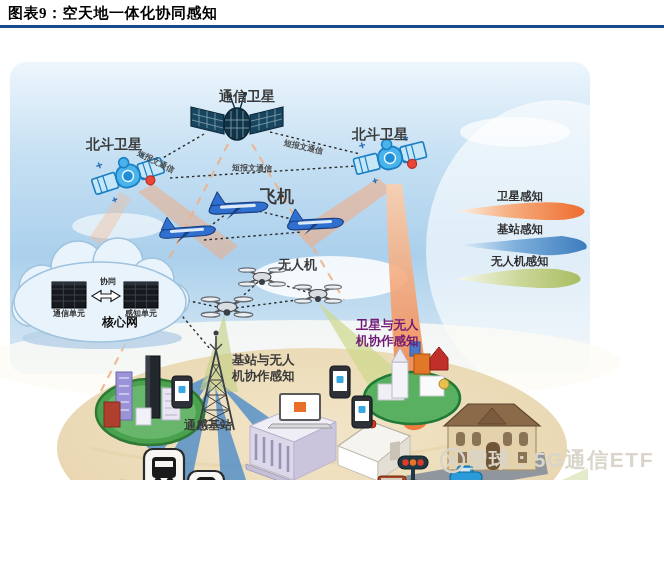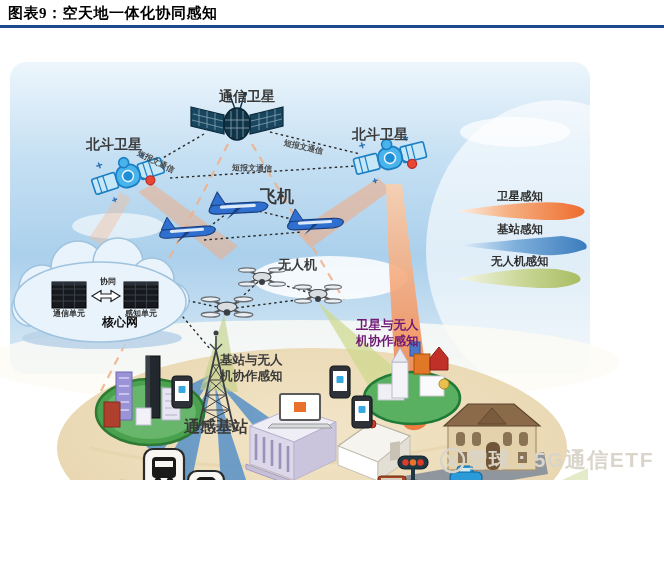--- a/index.html
+++ b/index.html
@@ -364,29 +364,29 @@
   <div class="lbl link-lbl" style="left:232px;top:162px;transform:rotate(2deg);">短报文通信</div>
 
   <div class="lbl node-lbl" style="left:260px;top:185px;font-size:17px;">飞机</div>
   <div class="lbl node-lbl" style="left:278px;top:256px;font-size:13px;">无人机</div>
 
   <div class="lbl tiny-lbl" style="left:46px;top:308px;width:46px;">通信单元</div>
   <div class="lbl tiny-lbl" style="left:118px;top:308px;width:46px;">感知单元</div>
   <div class="lbl tiny-lbl" style="left:92px;top:276px;width:32px;">协同</div>
   <div class="lbl core-lbl" style="left:88px;top:314px;width:64px;text-align:center;">核心网</div>
 
-  <div class="note note-dark" style="left:220px;top:353px;text-align:center;">
+  <div class="note note-dark" style="left:232px;top:353px;text-align:center;">
     <span>基站与无人</span><br>
     <span>机协作感知</span>
   </div>
   <div class="note note-red" style="left:356px;top:318px;">
     <span>卫星与无人</span><br>
     <span>机协作感知</span>
   </div>
-  <div class="lbl" style="left:184px;top:417px;font-size:16px;">通感基站</div>
+  <div class="lbl" style="left:184px;top:417px;font-size:12px;">通感基站</div>
 
   <div class="lbl legend-lbl" style="left:497px;top:189px;">卫星感知</div>
   <div class="lbl legend-lbl" style="left:497px;top:222px;">基站感知</div>
   <div class="lbl legend-lbl" style="left:491px;top:254px;">无人机感知</div>
 
   <div class="wm">
     <svg width="27" height="27" viewBox="0 0 27 27">
       <circle cx="13.5" cy="13.5" r="11.5" fill="none" stroke="#d9d5ca" stroke-width="2.4"></circle>
       <path d="M8.5,8.5 C11.5,12 13,14.5 17.5,19 M18,8 C16.5,11.5 12.5,14.5 8.8,18.5" fill="none" stroke="#d9d5ca" stroke-width="2.4" stroke-linecap="round"></path>
     </svg>

